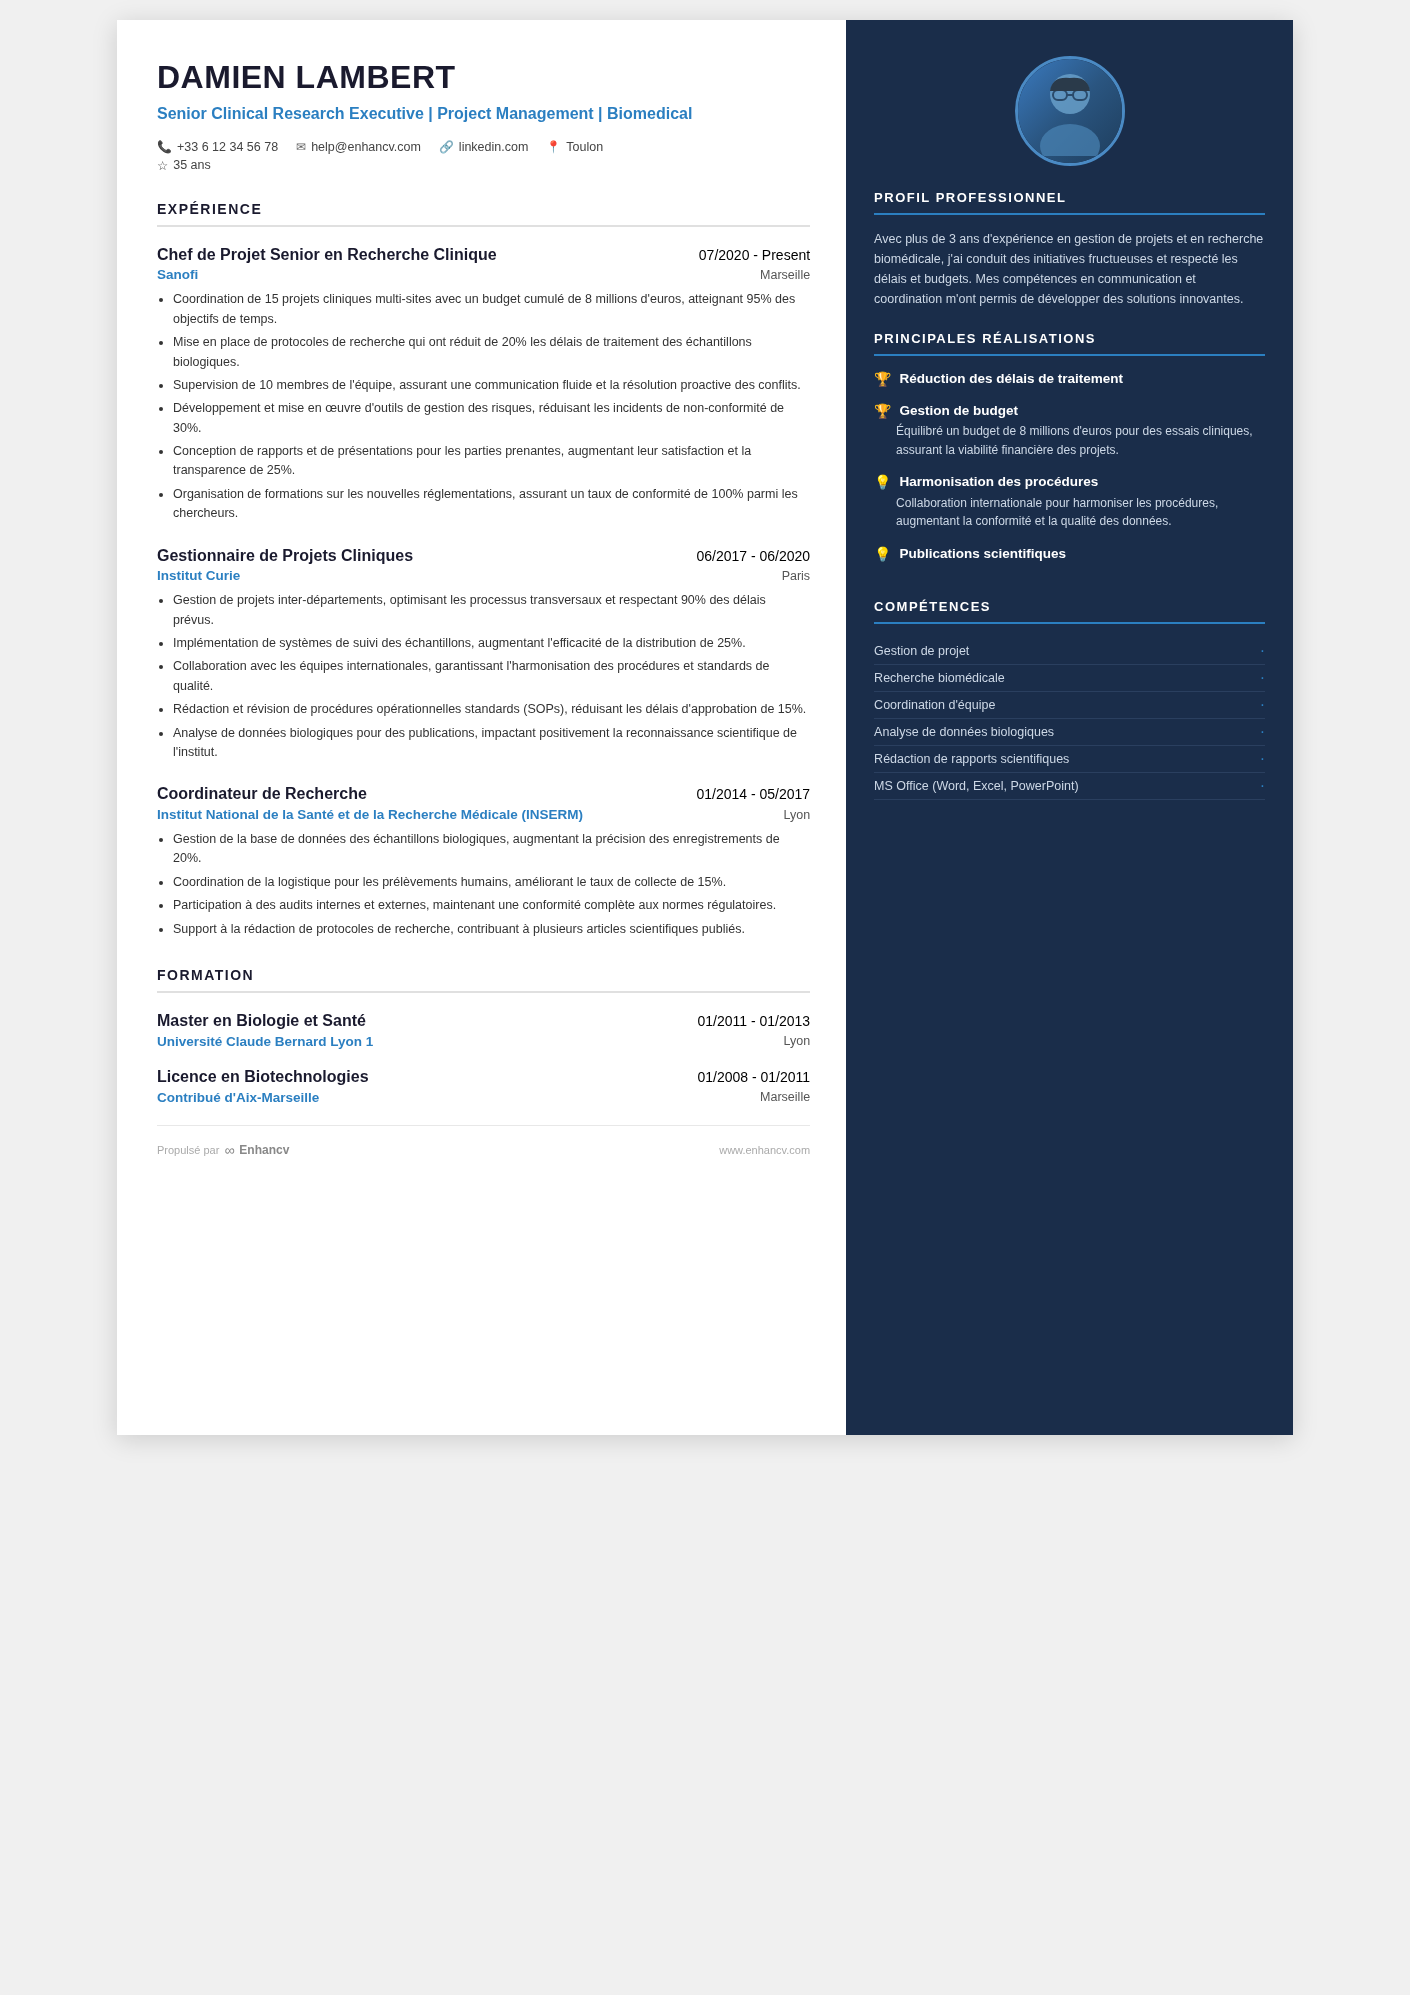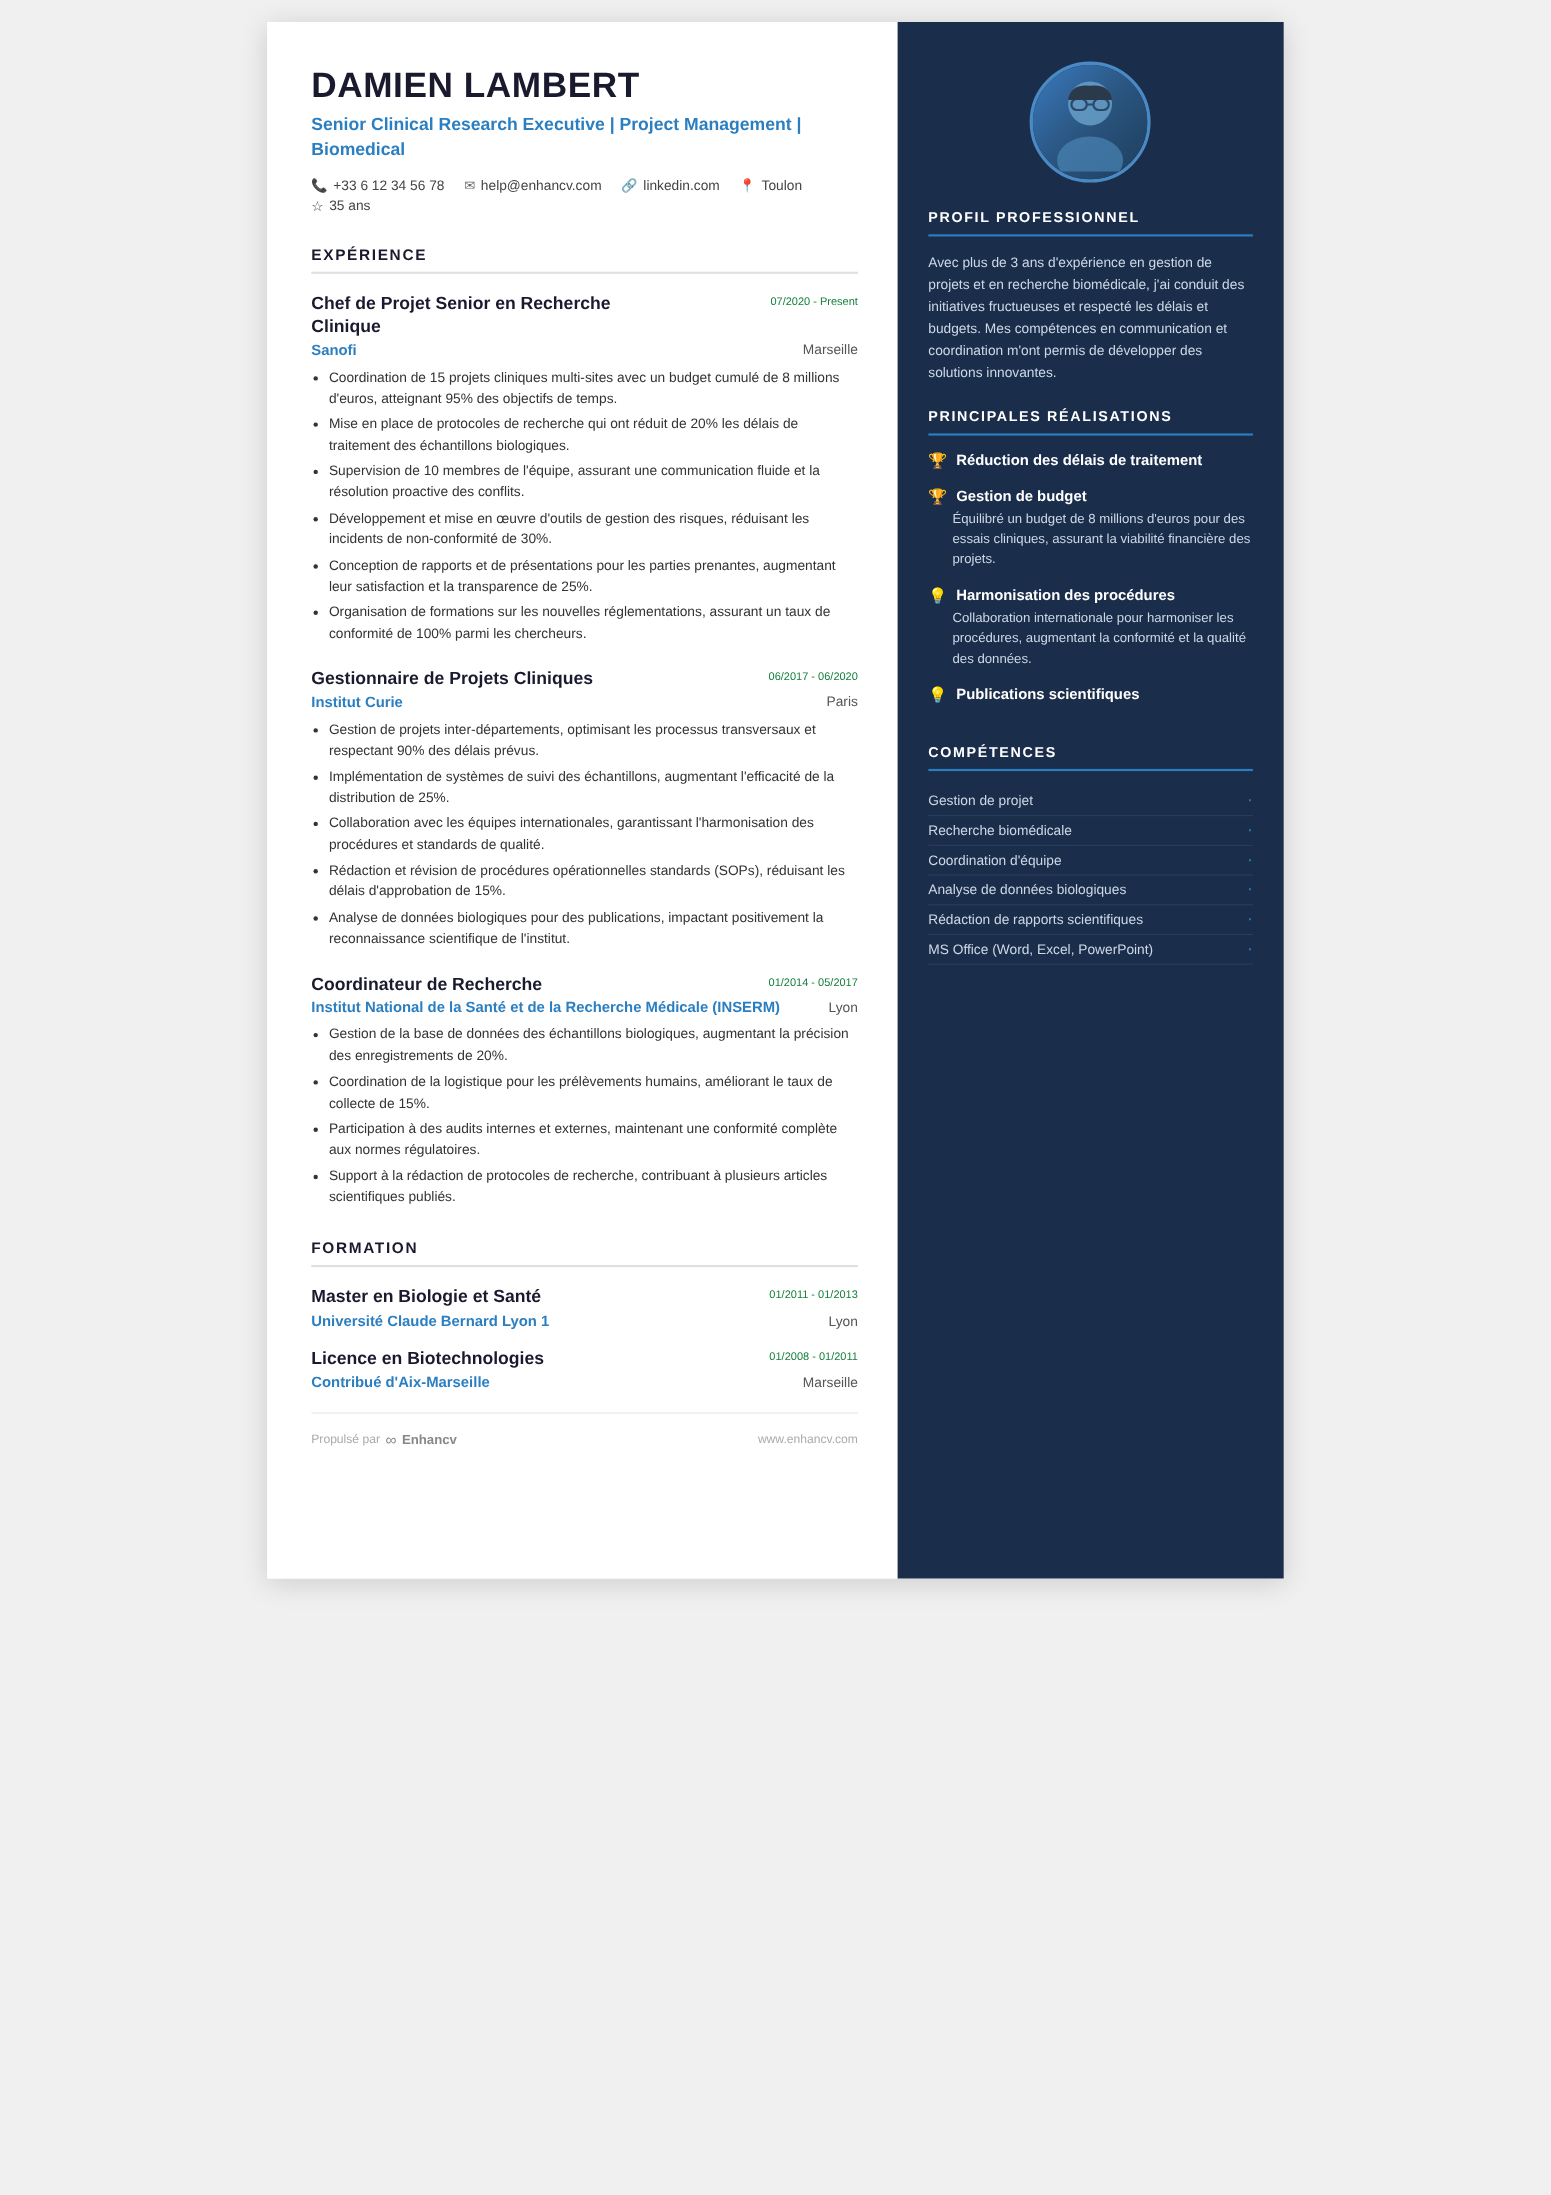--- a/index.html
+++ b/index.html
@@ -6,21 +6,21 @@
     body {
       font-family: Arial, sans-serif;
       background: #f0f0f0;
       display: flex;
       justify-content: center;
       align-items: flex-start;
       min-height: 100vh;
       padding: 20px;
     }
     .page {
-      width: 924px;
+      width: 1176px;
       min-height: 1415px;
       background: #fff;
       display: flex;
       flex-direction: row;
       box-shadow: 0 4px 24px rgba(0,0,0,0.15);
     }
     
     .left {
       flex: 0 0 62%;
       padding: 40px 36px 40px 40px;
@@ -91,22 +91,22 @@
       align-items: flex-start;
     }
     .job-title {
       font-size: 16px;
       font-weight: 700;
       color: #1a1a2e;
       line-height: 1.3;
       max-width: 58%;
     }
     .job-dates {
-      font-size: 10px;
-      color: #15803d;
+      font-size: 14px;
+      color: #000000;
       text-align: right;
       white-space: nowrap;
       padding-top: 2px;
     }
     .job-company-row {
       display: flex;
       justify-content: space-between;
       align-items: center;
       margin-top: 2px;
       margin-bottom: 8px;

